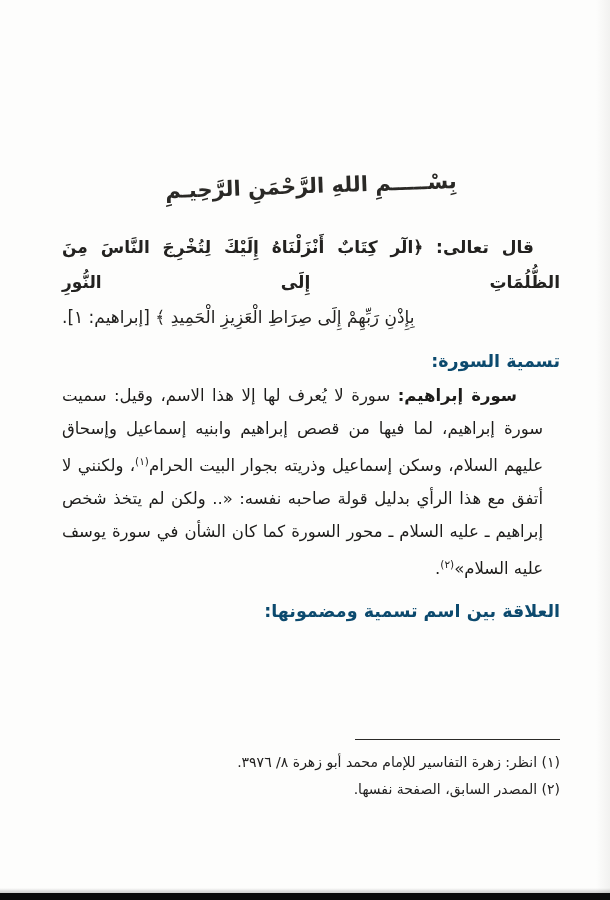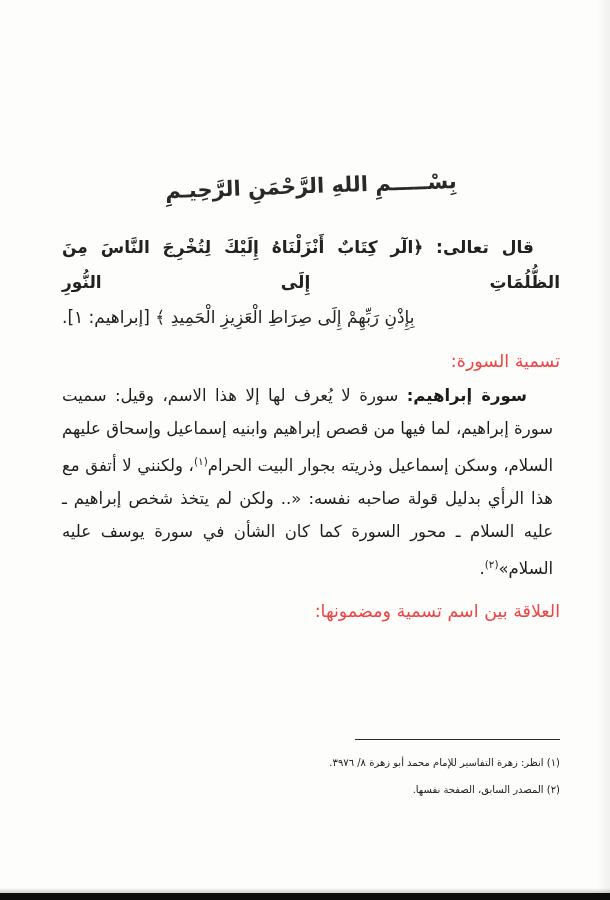--- a/index.html
+++ b/index.html
@@ -41,45 +41,45 @@
     text-align: justify;
     text-align-last: justify;
     text-indent: 26px;
     font-weight: bold;
   }
   .verse-l2 {
     text-align: left;
   }
   .section-heading {
     font-size: 17.5px;
-    font-weight: normal;
+    font-weight: bold;
     text-align: right;
     margin: 16px 0 8px 0;
-    color: #ef4444;
+    color: #0c4a6e;
   }
   .body-para {
     font-size: 16.5px;
     line-height: 33px;
     text-align: justify;
     text-indent: 26px;
-    margin: 0 7px 5px 0;
+    margin: 0 17px 5px 0;
   }
   .lead {
     font-weight: bold;
   }
   .fn-ref {
     font-size: 10.5px;
     vertical-align: 6px;
   }
   .footnotes {
     position: absolute;
     bottom: 97px;
     right: 50px;
     left: 62px;
-    font-size: 10px;
+    font-size: 14px;
     line-height: 27px;
     color: #222120;
   }
   .fn-sep {
     border: none;
     border-top: 1.6px solid #2b2a28;
     width: 205px;
     margin: 0 0 9px auto; 
   }
   .footnote-line {

